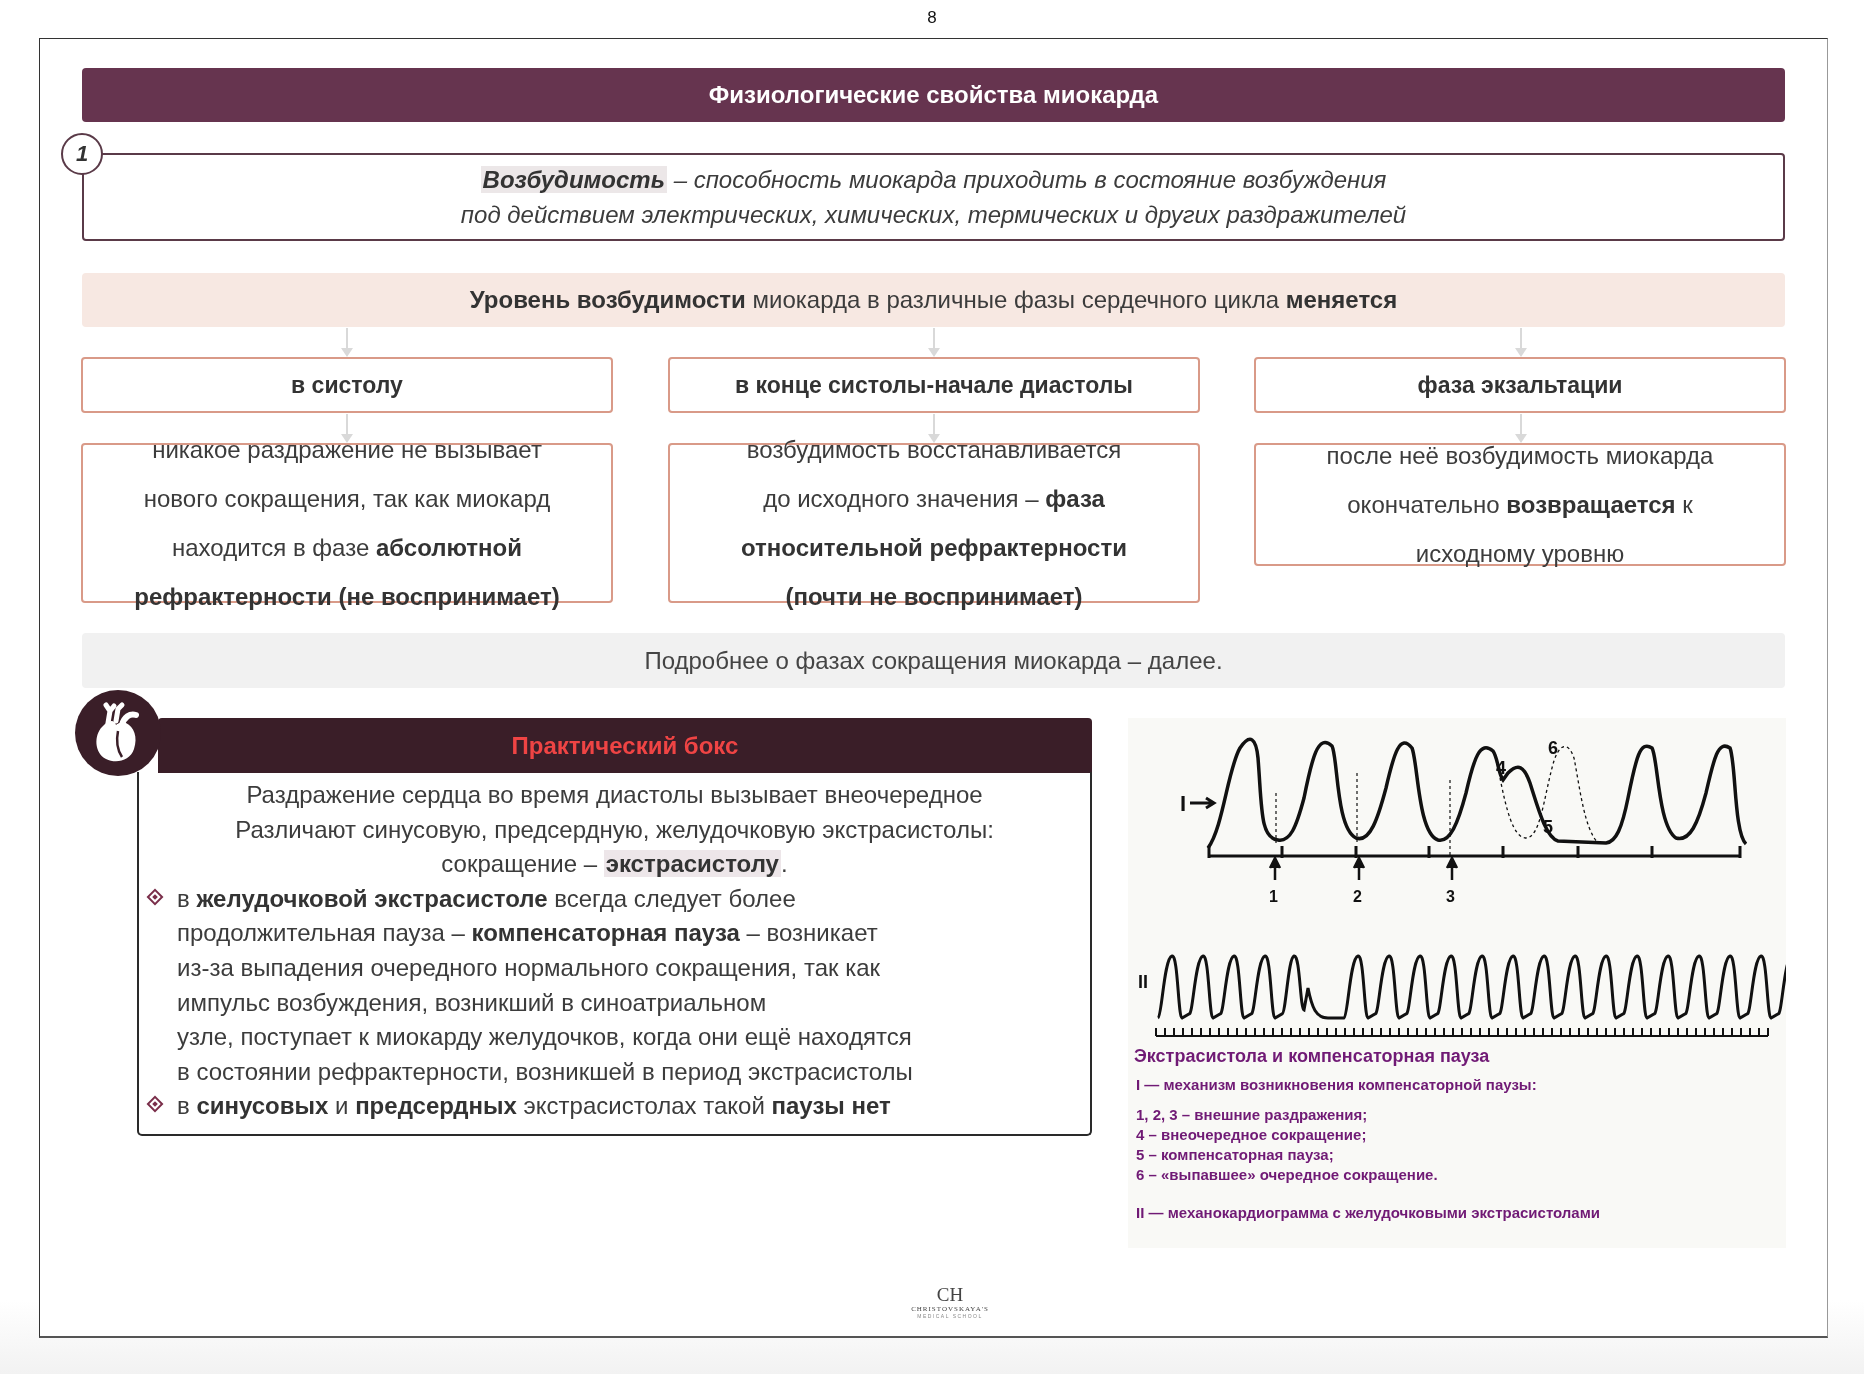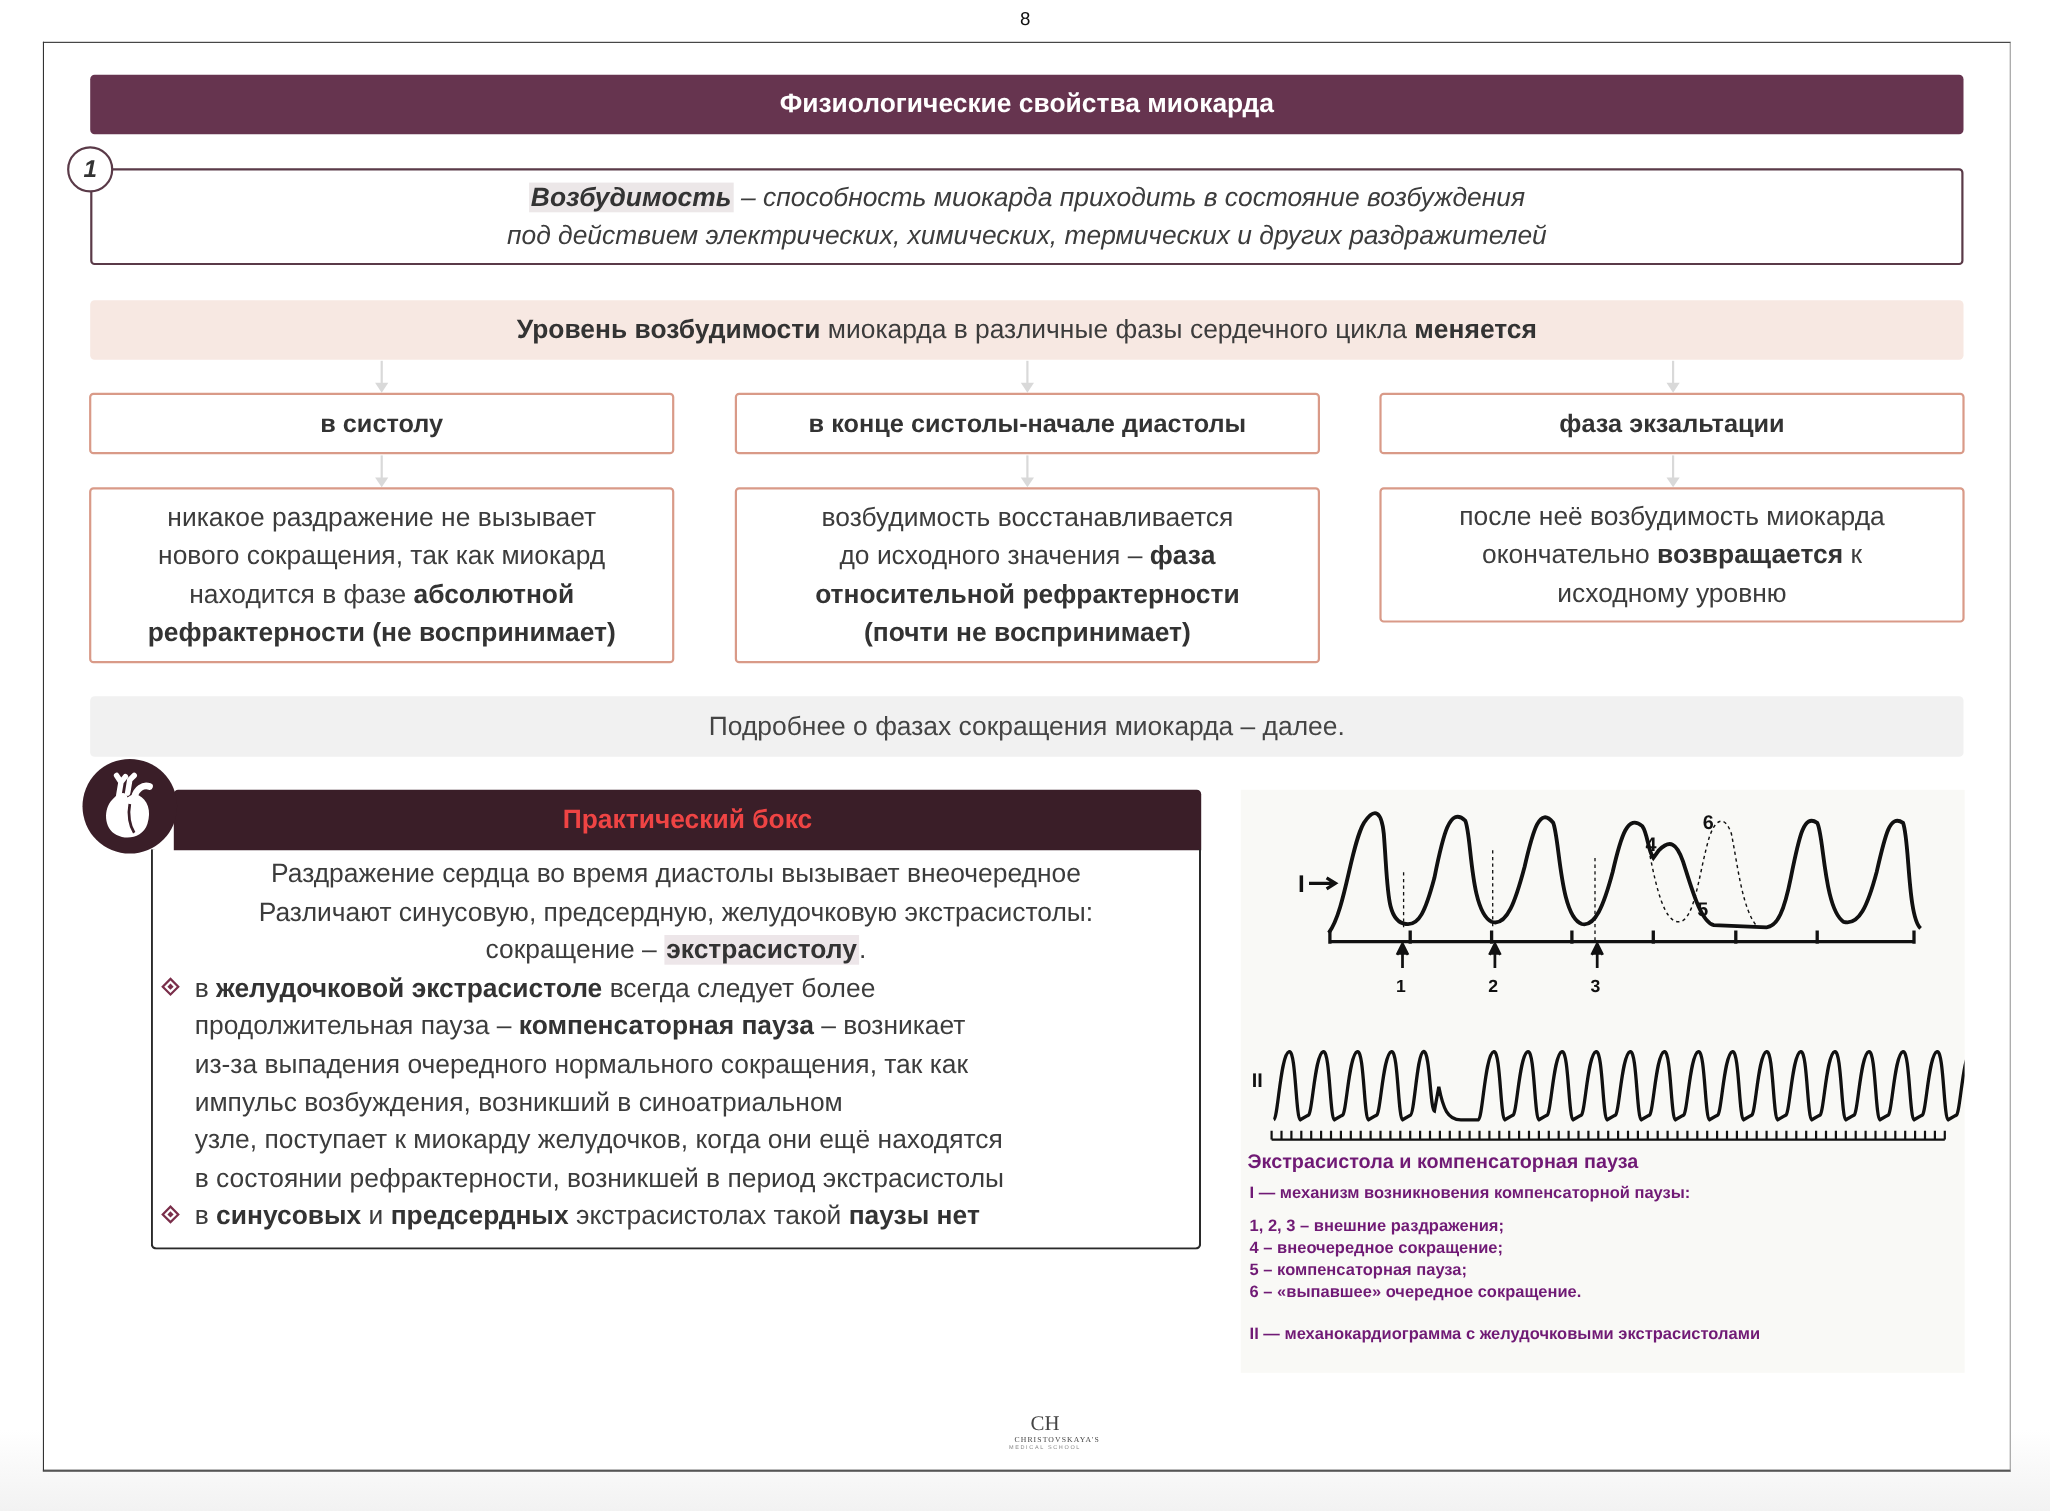--- a/index.html
+++ b/index.html
@@ -7,39 +7,39 @@
   .abs { position:absolute; }
   .page-num { left:0; width:1864px; top:8px; text-align:center; font-size:17px; color:#111; }
   .page-frame { left:39px; top:38px; width:1789px; height:1300px; border:1px solid #333; border-right-color:#999; border-bottom:2px solid #555; background:#fff; box-sizing:border-box; }
   .title-bar { left:82px; top:68px; width:1703px; height:54px; background:#66344f; border-radius:4px; color:#fff; font-weight:bold; font-size:24px; display:flex; align-items:center; justify-content:center; }
   .def-box { left:82px; top:153px; width:1703px; height:88px; border:2px solid #5a3a48; border-radius:4px; box-sizing:border-box; display:flex; flex-direction:column; align-items:center; justify-content:center; font-size:24px; line-height:35px; color:#3c3c3c;font-style:italic; }
   .num-circle { left:61px; top:133px; width:42px; height:42px; border:2px solid #5a3a48; border-radius:50%; background:#fff; box-sizing:border-box; display:flex; align-items:center; justify-content:center; font-style:italic; font-weight:bold; font-size:22px; color:#333; }
   .hl { background:#ece7e8; font-weight:bold; color:#333; padding:0 2px; }
   .b { font-weight:bold; color:#333; }
   .level-banner { left:82px; top:273px; width:1703px; height:54px; background:#f7e8e2; border-radius:4px; display:flex; align-items:center; justify-content:center; font-size:24px; color:#3c3c3c; }
   .col-head { height:56px; border:2px solid #d99a88; border-radius:4px; box-sizing:border-box; background:#fff; display:flex; align-items:center; justify-content:center; font-weight:bold; font-size:23px; color:#333; }
-  .col-body { border:2px solid #d99a88; border-radius:4px; box-sizing:border-box; background:#fff; display:flex; flex-direction:column; align-items:center; justify-content:center; text-align:center; font-size:24px; line-height:35px; color:#3c3c3c; padding:0 12px; }
+  .col-body { border:2px solid #d99a88; border-radius:4px; box-sizing:border-box; background:#fff; display:flex; flex-direction:column; align-items:center; justify-content:center; text-align:center; font-size:24px; line-height:35px; color:#3c3c3c; padding:0 12px;gap:14px; }
   .arrow { width:2px; background:#d9d9d9; }
   .arrow::after { content:""; position:absolute; left:-5px; bottom:-2px; border-left:6px solid transparent; border-right:6px solid transparent; border-top:9px solid #d9d9d9; }
   .note-bar { left:82px; top:633px; width:1703px; height:55px; background:#f1f1f1; border-radius:4px; display:flex; align-items:center; justify-content:center; font-size:24px; color:#444; }
   .pb-header { left:158px; top:718px; width:934px; height:55px; background:#3a1e28; border-radius:4px 4px 0 0; color:#ef4444; font-weight:bold; font-size:24px; display:flex; align-items:center; justify-content:center; }
   .pb-icon { left:75px; top:690px; width:86px; height:86px; border-radius:50%; background:#3a1e28; display:flex; align-items:center; justify-content:center; }
   .pb-body { left:137px; top:772px; width:955px; height:364px; border:2px solid #2a2a2a; border-top:none; border-radius:0 0 5px 5px; box-sizing:border-box; font-size:24px; line-height:34.6px; color:#3c3c3c; padding:6px 12px 0 38px; }
   .pb-center { text-align:center; margin-left:-26px; }
   .pb-bullet { position:relative; padding-left:30px; margin-left:-30px; }
   .pb-bullet .dia { position:absolute; left:2px; top:9px; width:12px; height:12px; transform:rotate(45deg); border:2px solid #7a2e4a; box-sizing:border-box; }
   .pb-bullet .dia::after { content:""; position:absolute; left:2px; top:2px; width:4px; height:4px; background:#7a2e4a; }
   .hl2 { background:#ede6e9; font-weight:bold; color:#333; padding:0 2px; }
   .fig { left:1128px; top:718px; width:658px; height:530px; background:#f9f9f6; }
   .fig-cap { font-family:"Liberation Sans", sans-serif; color:#701a75; }
   .cap-title { left:1134px; top:1046px; font-weight:bold; font-size:18px; }
   .cap-line { left:1136px; font-weight:bold; font-size:15px; }
   .logo { left:900px; top:1285px; width:100px; text-align:center; color:#444; }
   .logo-mono { font-family:"Liberation Serif", serif; font-size:19px; line-height:20px; }
-  .logo-name { font-family:"Liberation Serif", serif; font-size:7px; letter-spacing:1px;text-align:right; }
+  .logo-name { font-family:"Liberation Serif", serif; font-size:7px; letter-spacing:1px; }
   .logo-sub { font-family:"Liberation Sans", sans-serif; font-size:5px; letter-spacing:1.5px; color:#888; }
 </style>
 </head>
 <body>
 
 <div class="abs page-num">8</div>
 
 <div class="abs page-frame"></div>
 
 <div class="abs title-bar">Физиологические свойства миокарда</div>

